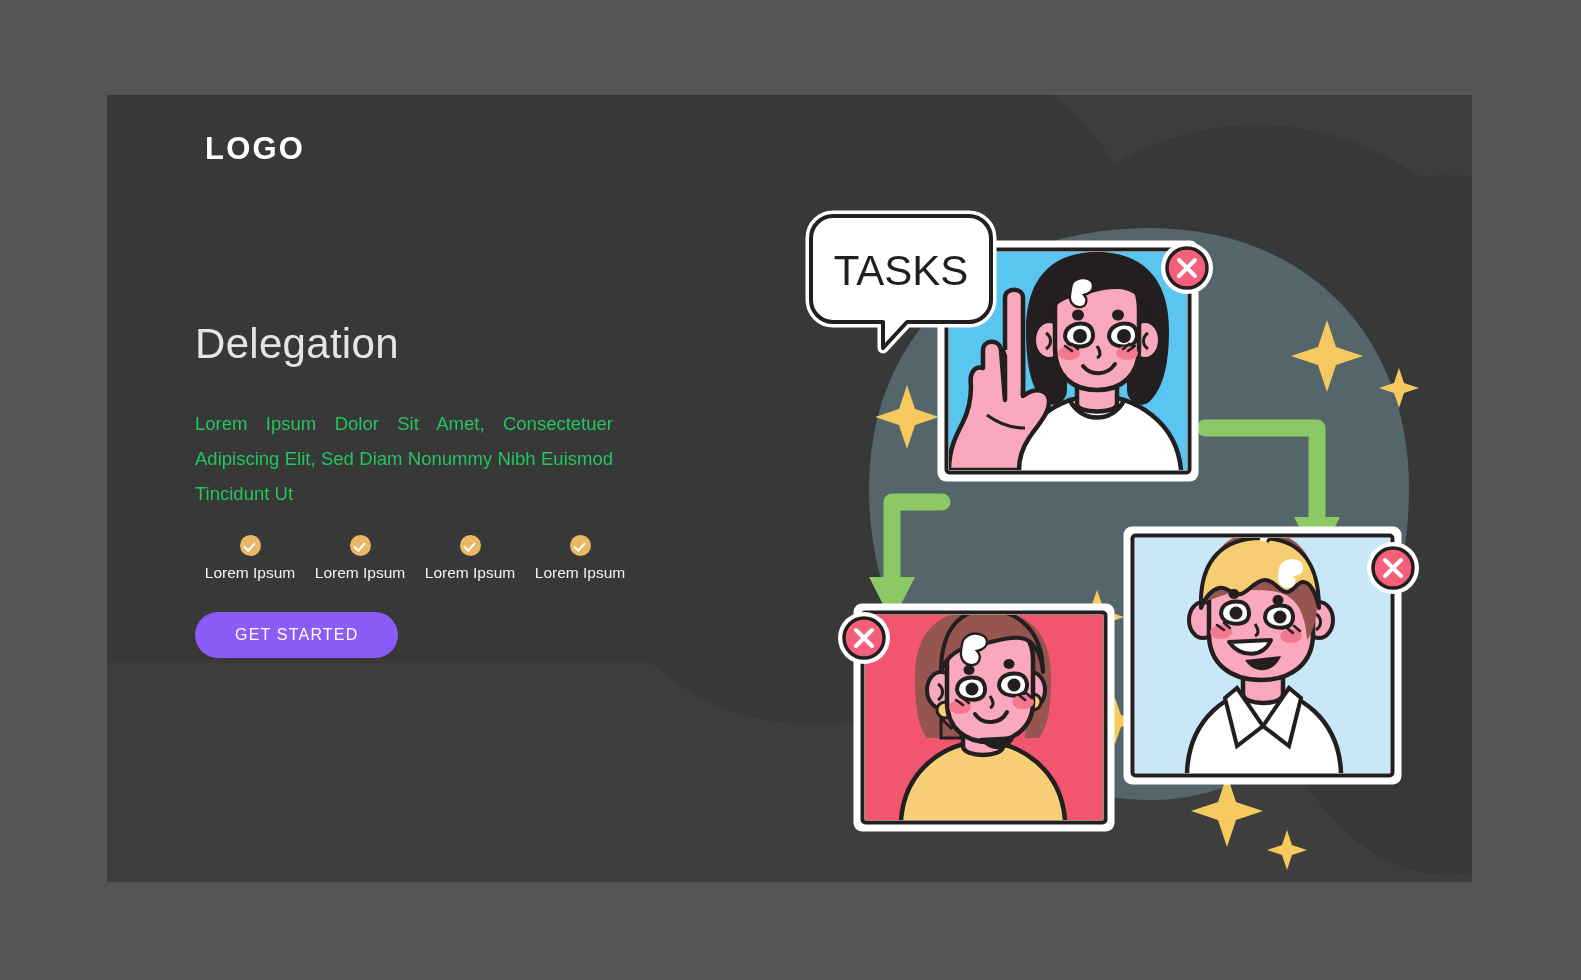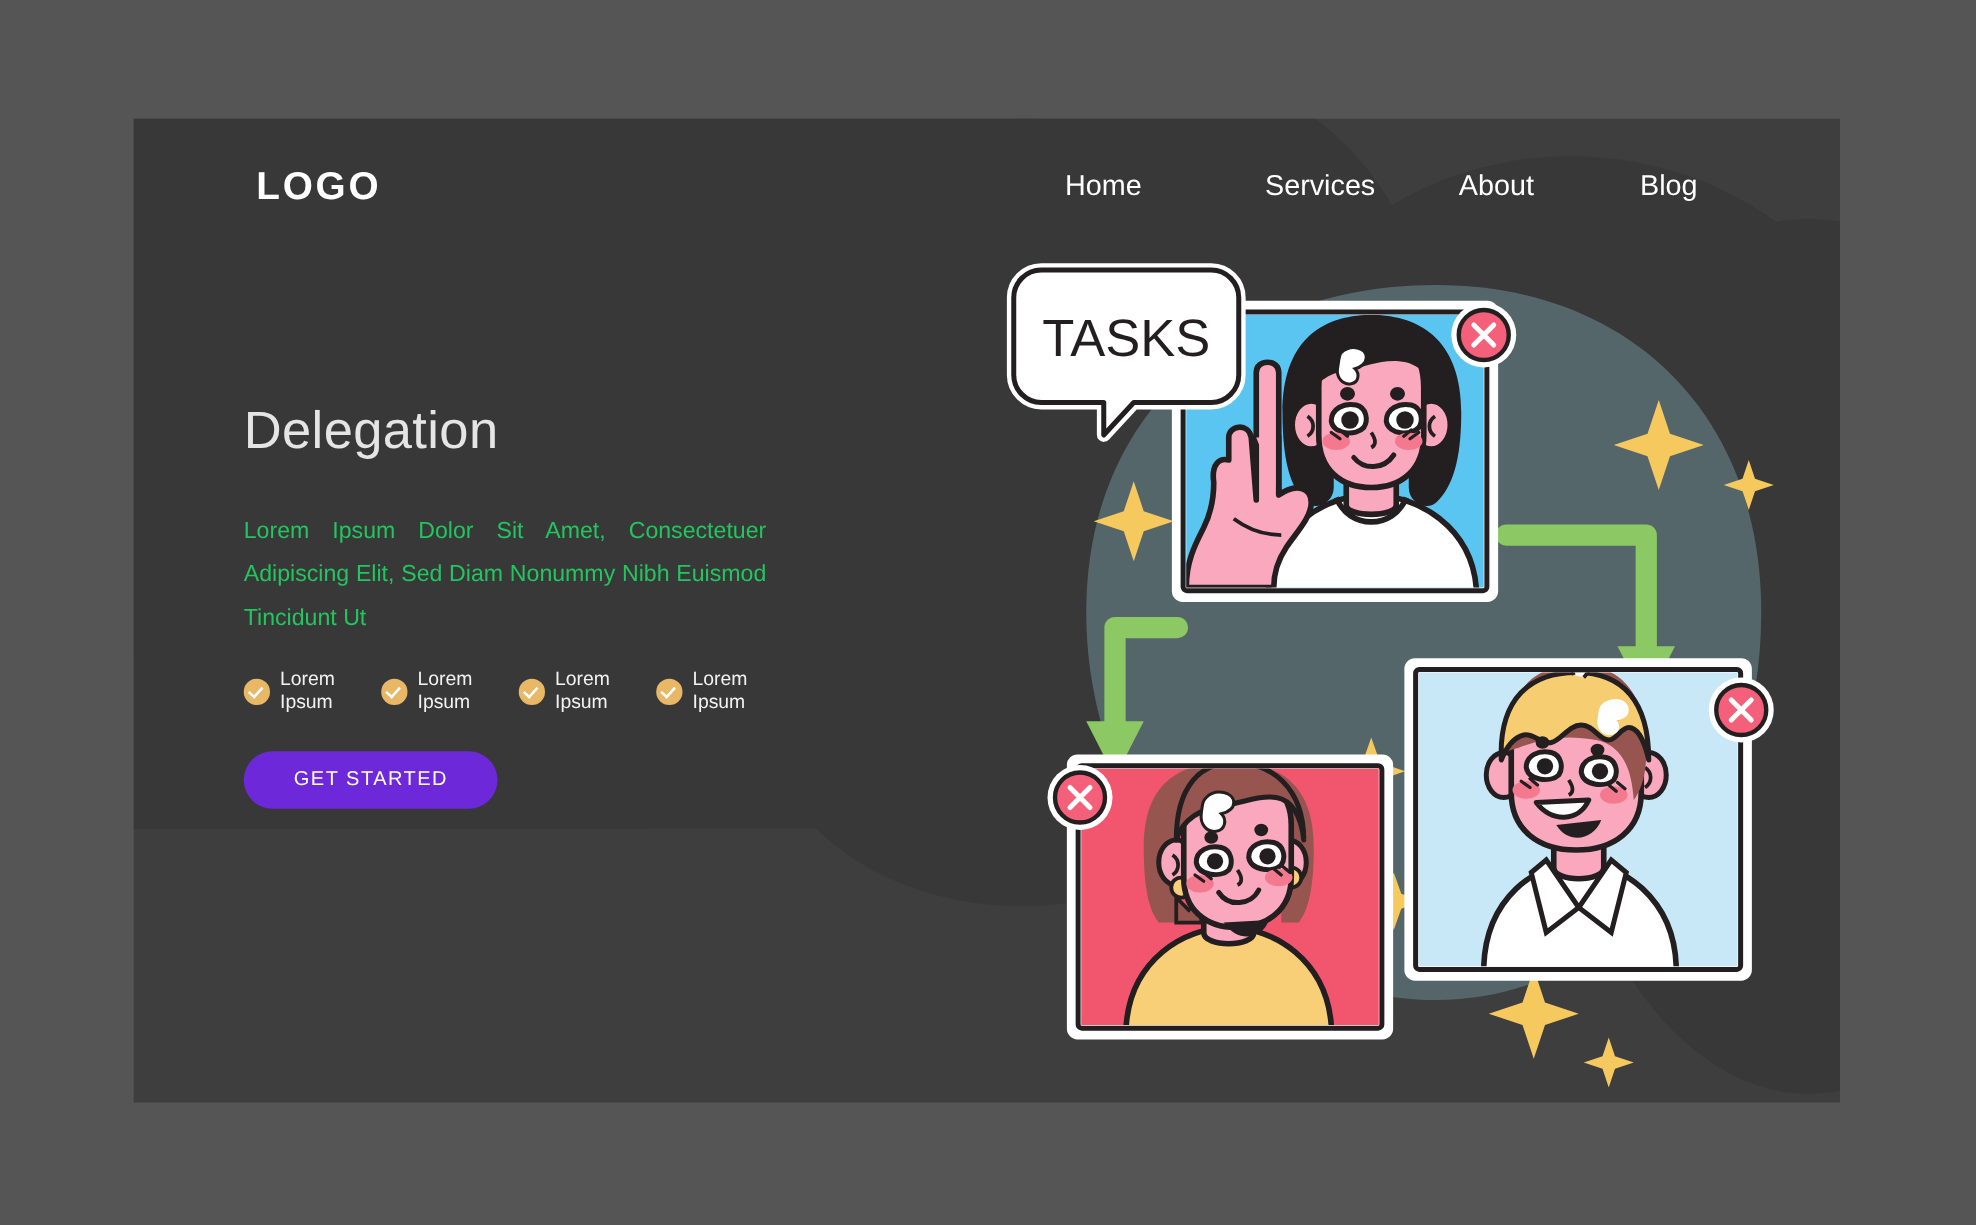--- a/index.html
+++ b/index.html
@@ -135,20 +135,21 @@
     gap: 0;
     align-items: center;
     margin-bottom: 30px;
   }
   .feature {
     display: flex;
     align-items: center;
     gap: 8px;
     width: 145px;
     cursor: pointer;
+    flex-direction: column;
   }
   .check-icon {
     width: 21px; height: 21px;
     flex: 0 0 21px;
     border-radius: 50%;
     background: #e8b866;
     position: relative;
   }
   .check-icon::after {
     content: "";
@@ -158,21 +159,21 @@
     border: solid #ffffff;
     border-width: 0 2.1px 2.1px 0;
     transform: rotate(42deg);
   }
   .feature-label {
     color: #f2f2f2;
     font-size: 15.5px;
   }
   #cta {
     display: inline-block;
-    background: #6d28d9;
+    background: #8b5cf6;
     color: #ffffff;
     font-size: 16px;
     letter-spacing: 1.2px;
     padding: 14px 40px;
     border: none;
     border-radius: 30px;
     cursor: pointer;
     font-family: "Liberation Sans", sans-serif;
   }
 
@@ -402,26 +403,20 @@
           <circle cx="67" cy="448" r="26" fill="#ffffff"></circle>
           <circle cx="67" cy="448" r="20" fill="#f4607a" stroke="#231f20" stroke-width="3.5"></circle>
           <path d="M59 440 L75 456 M75 440 L59 456" stroke="#ffffff" stroke-width="4" stroke-linecap="round"></path>
         </g>
 
       </svg>
     </div>
 
     <div id="header">
       <div id="logo">LOGO</div>
-      <div id="nav">
-        <div class="nav-item">Home</div>
-        <div class="nav-item">Services</div>
-        <div class="nav-item">About</div>
-        <div class="nav-item">Blog</div>
-      </div>
     </div>
 
     <div id="hero">
       <h1 id="hero-title">Delegation</h1>
       <p id="hero-desc">Lorem Ipsum Dolor Sit Amet, Consectetuer Adipiscing Elit, Sed Diam Nonummy Nibh Euismod Tincidunt Ut</p>
       <div id="feature-list">
         <div class="feature">
           <span class="check-icon"></span>
           <span class="feature-label">Lorem Ipsum</span>
         </div>

